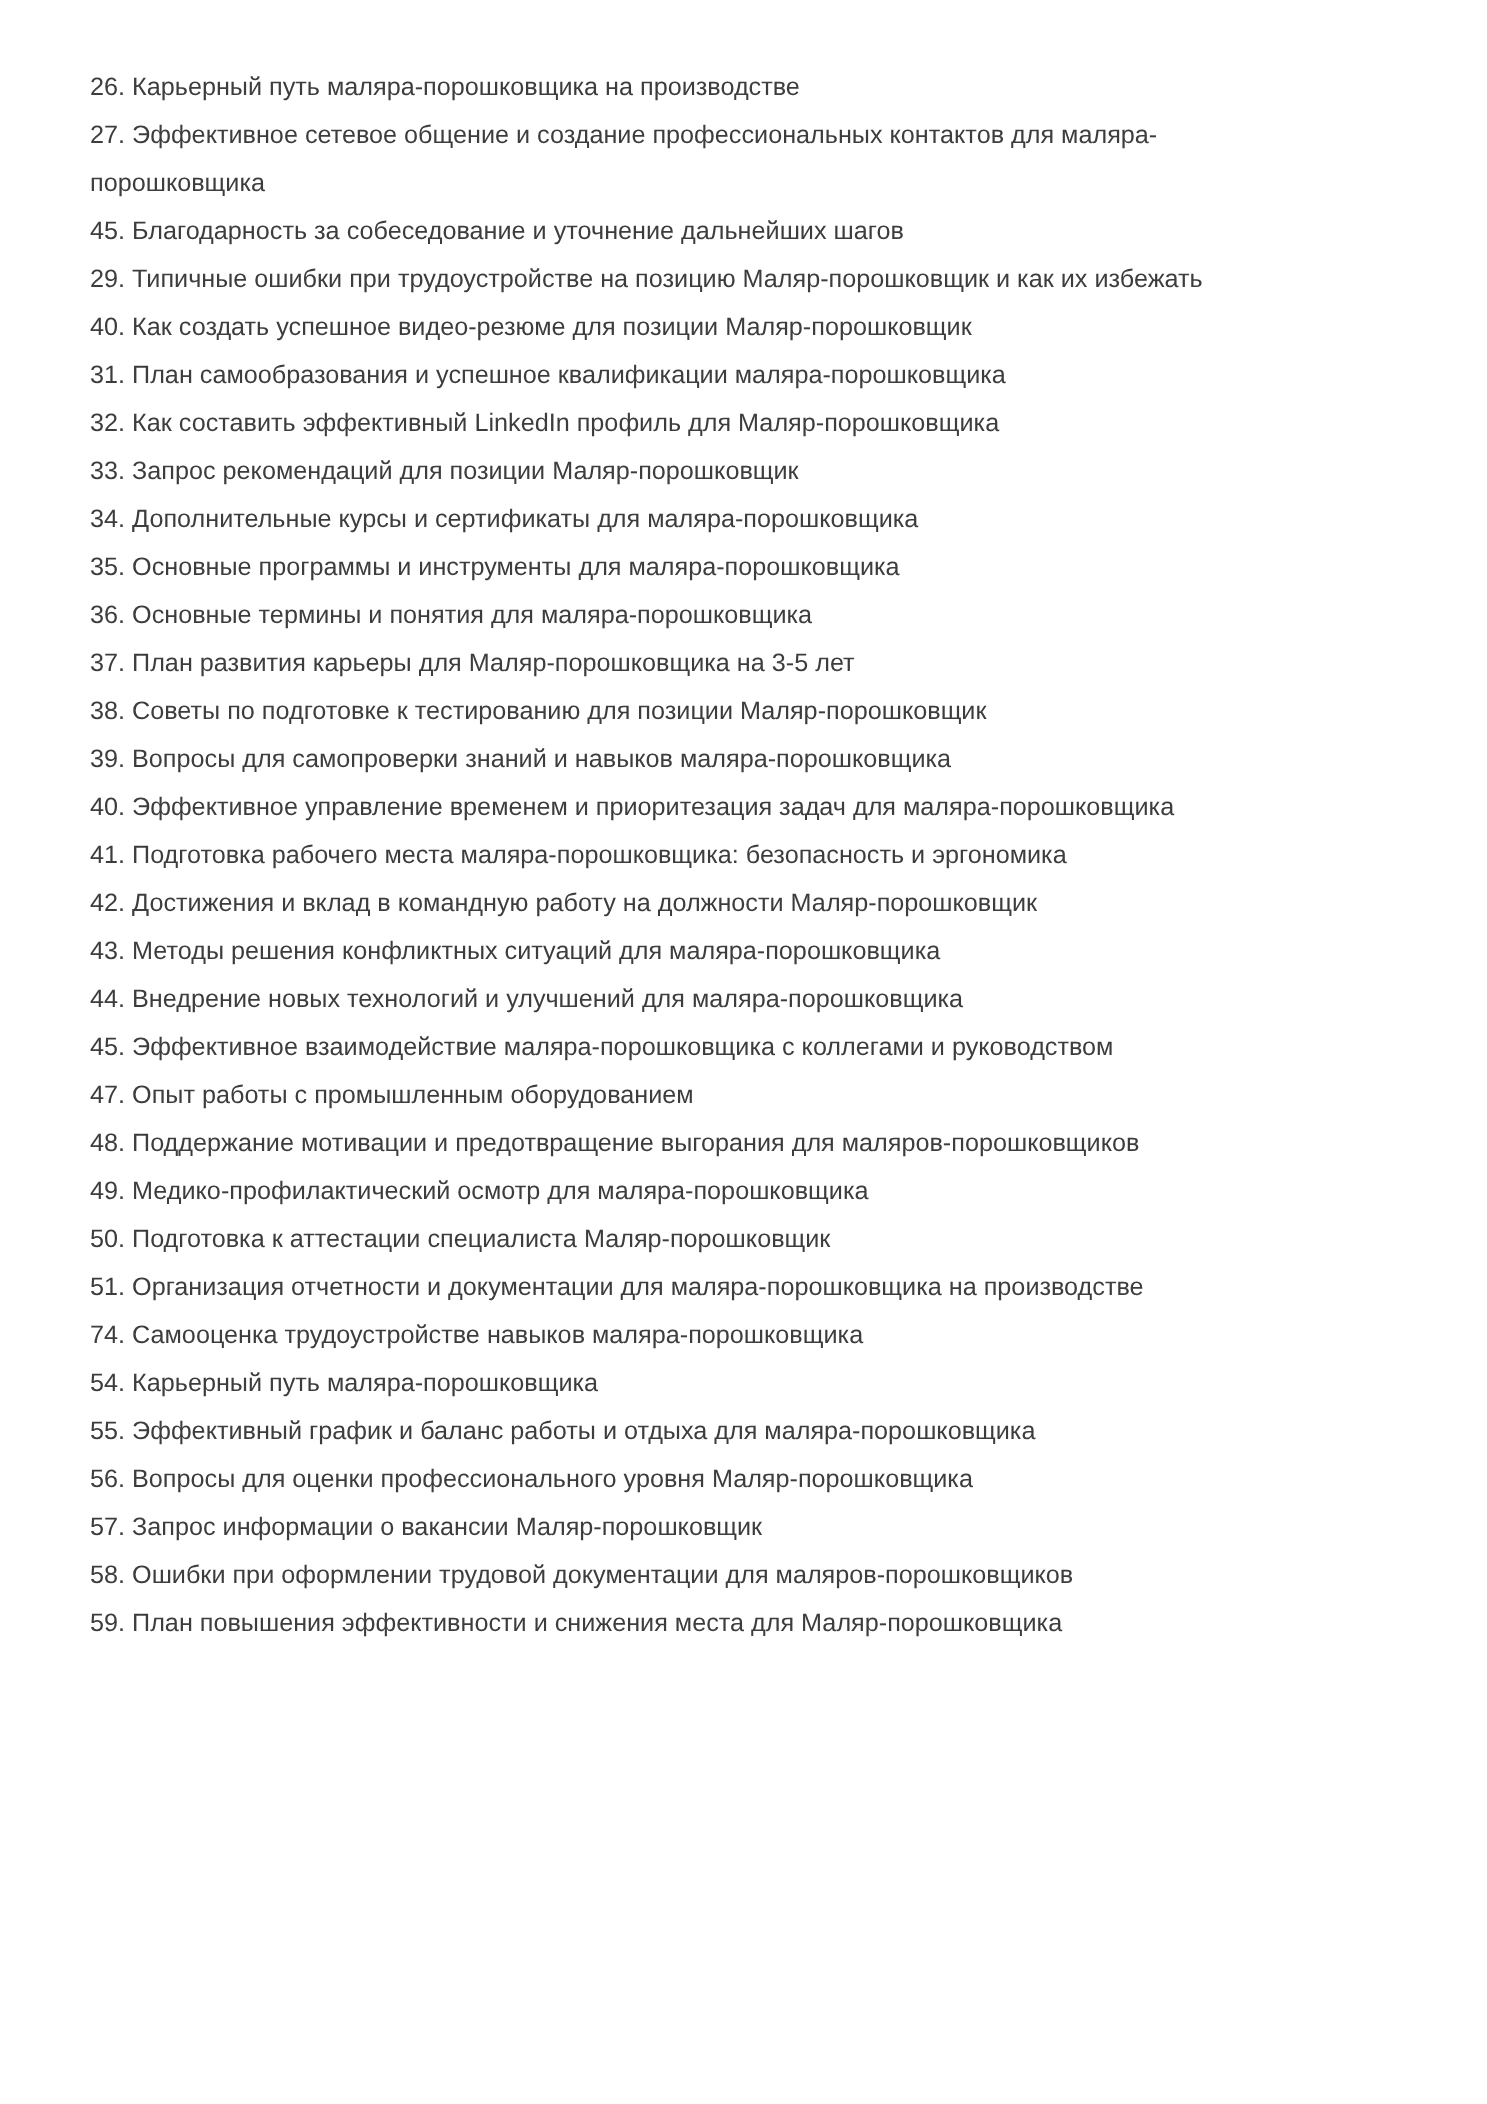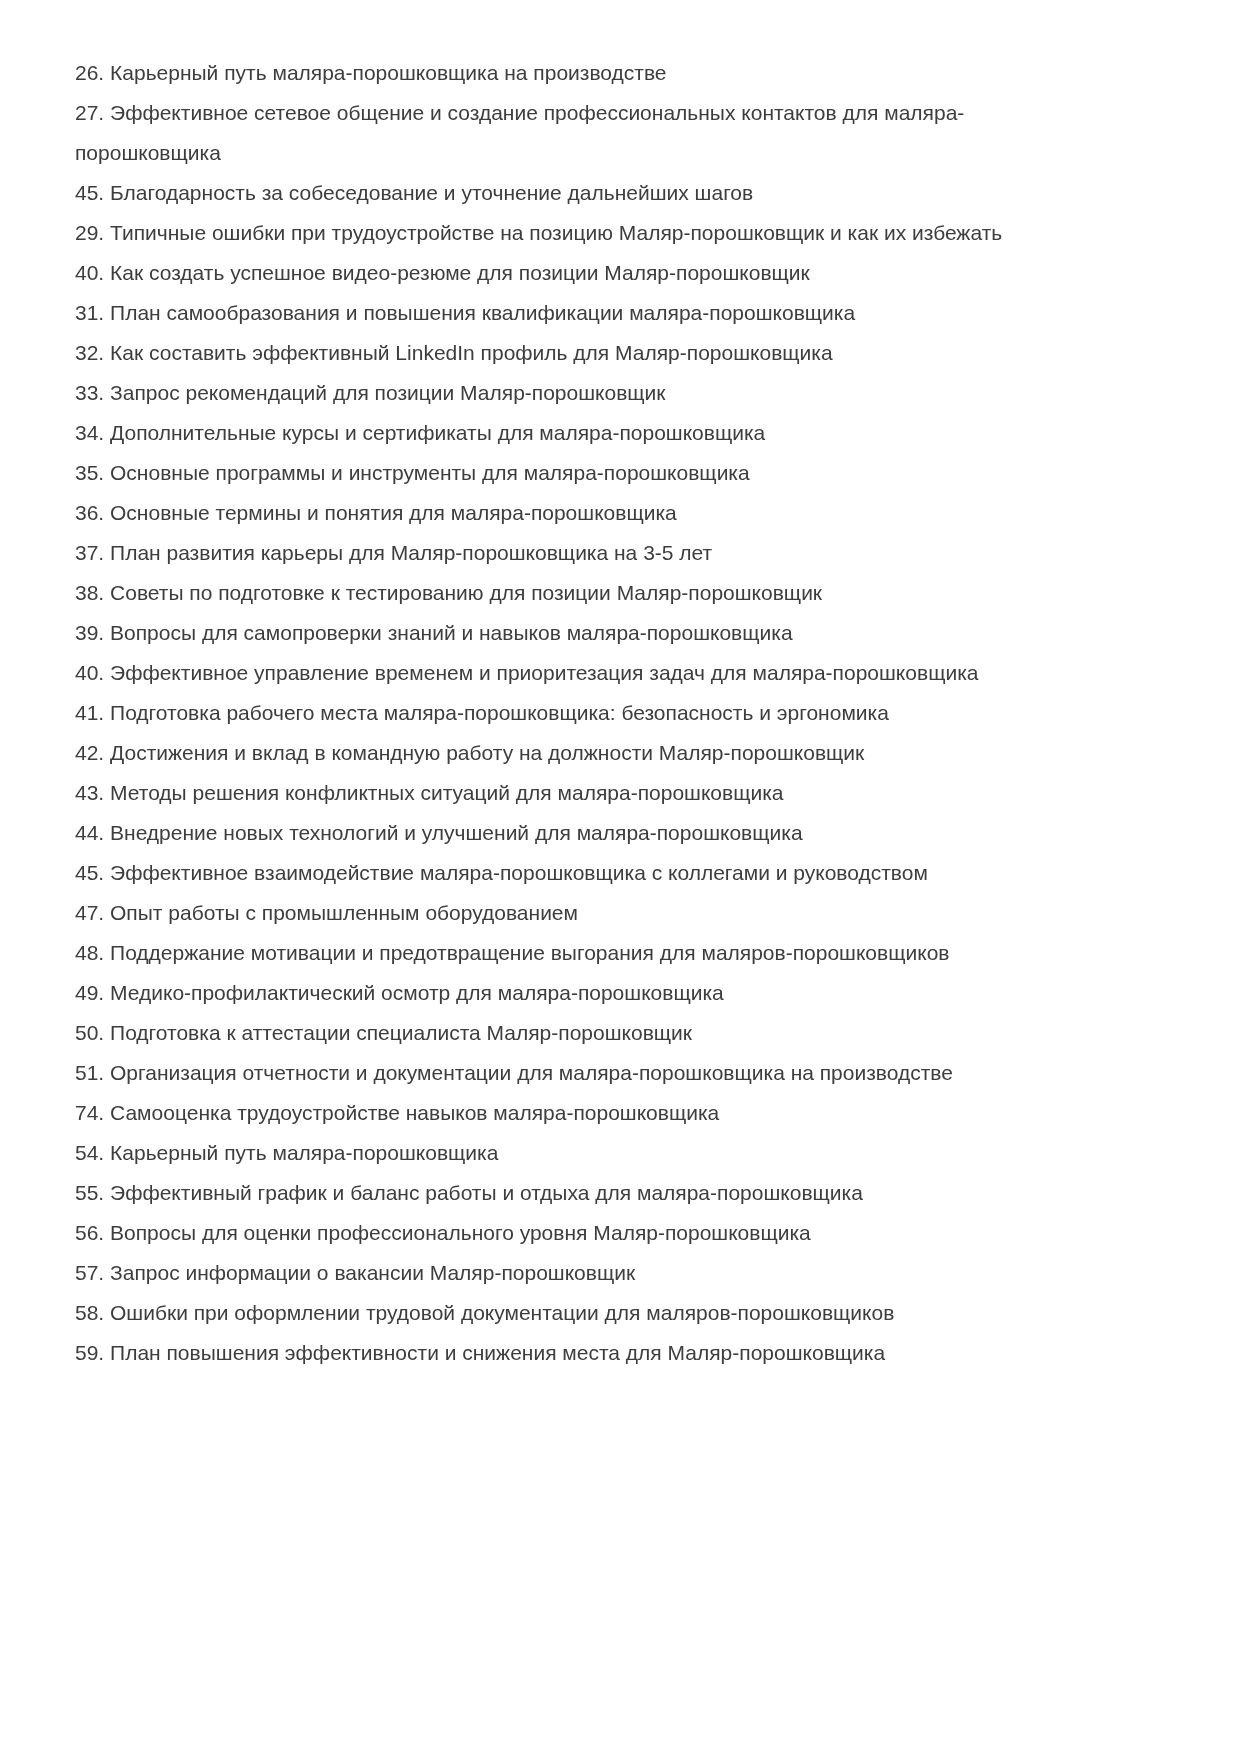--- a/index.html
+++ b/index.html
@@ -47,21 +47,21 @@
   <li class="topic-item"><span class="num">26.</span><span class="txt"> Карьерный путь маляра-порошковщика на производстве</span></li>
 
   <li class="topic-item"><span class="num">27.</span><span class="txt"> Эффективное сетевое общение и создание профессиональных контактов для маляра-порошковщика</span></li>
 
   <li class="topic-item"><span class="num">45.</span><span class="txt"> Благодарность за собеседование и уточнение дальнейших шагов</span></li>
 
   <li class="topic-item"><span class="num">29.</span><span class="txt"> Типичные ошибки при трудоустройстве на позицию Маляр-порошковщик и как их избежать</span></li>
 
   <li class="topic-item"><span class="num">40.</span><span class="txt"> Как создать успешное видео-резюме для позиции Маляр-порошковщик</span></li>
 
-  <li class="topic-item"><span class="num">31.</span><span class="txt"> План самообразования и повышения квалификации маляра-порошковщика</span></li>
+  <li class="topic-item"><span class="num">31.</span><span class="txt"> План самообразования и успешное квалификации маляра-порошковщика</span></li>
 
   <li class="topic-item"><span class="num">32.</span><span class="txt"> Как составить эффективный LinkedIn профиль для Маляр-порошковщика</span></li>
 
   <li class="topic-item"><span class="num">33.</span><span class="txt"> Запрос рекомендаций для позиции Маляр-порошковщик</span></li>
 
   <li class="topic-item"><span class="num">34.</span><span class="txt"> Дополнительные курсы и сертификаты для маляра-порошковщика</span></li>
 
   <li class="topic-item"><span class="num">35.</span><span class="txt"> Основные программы и инструменты для маляра-порошковщика</span></li>
 
   <li class="topic-item"><span class="num">36.</span><span class="txt"> Основные термины и понятия для маляра-порошковщика</span></li>

